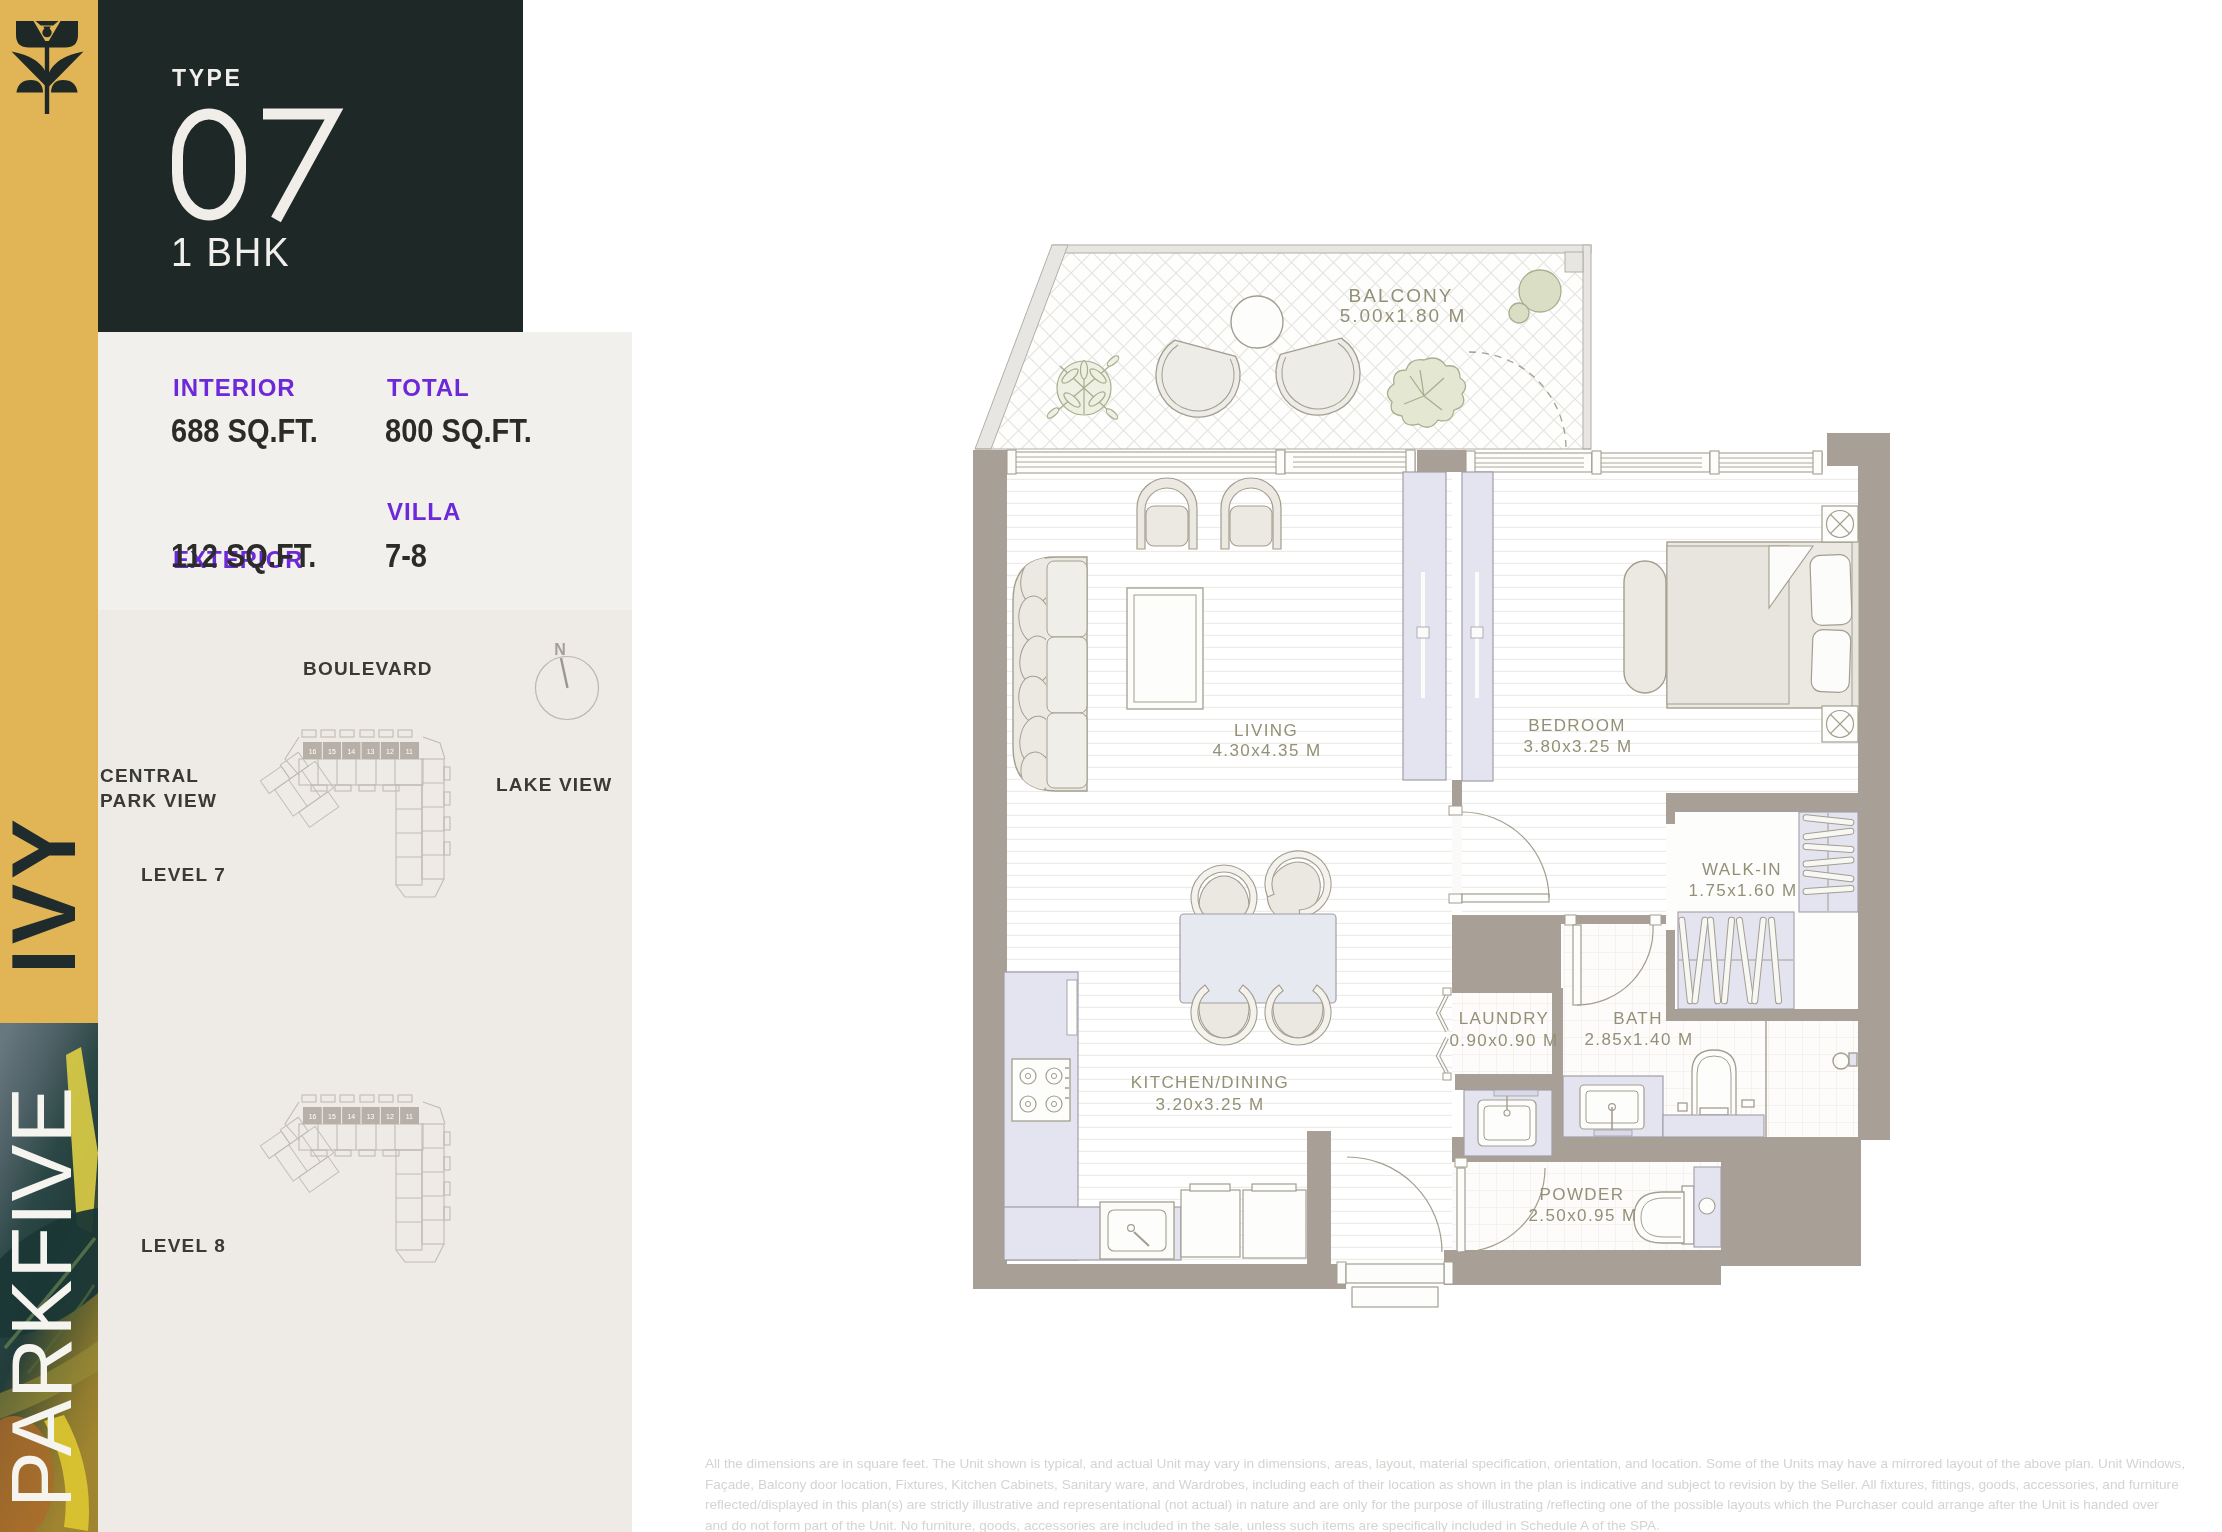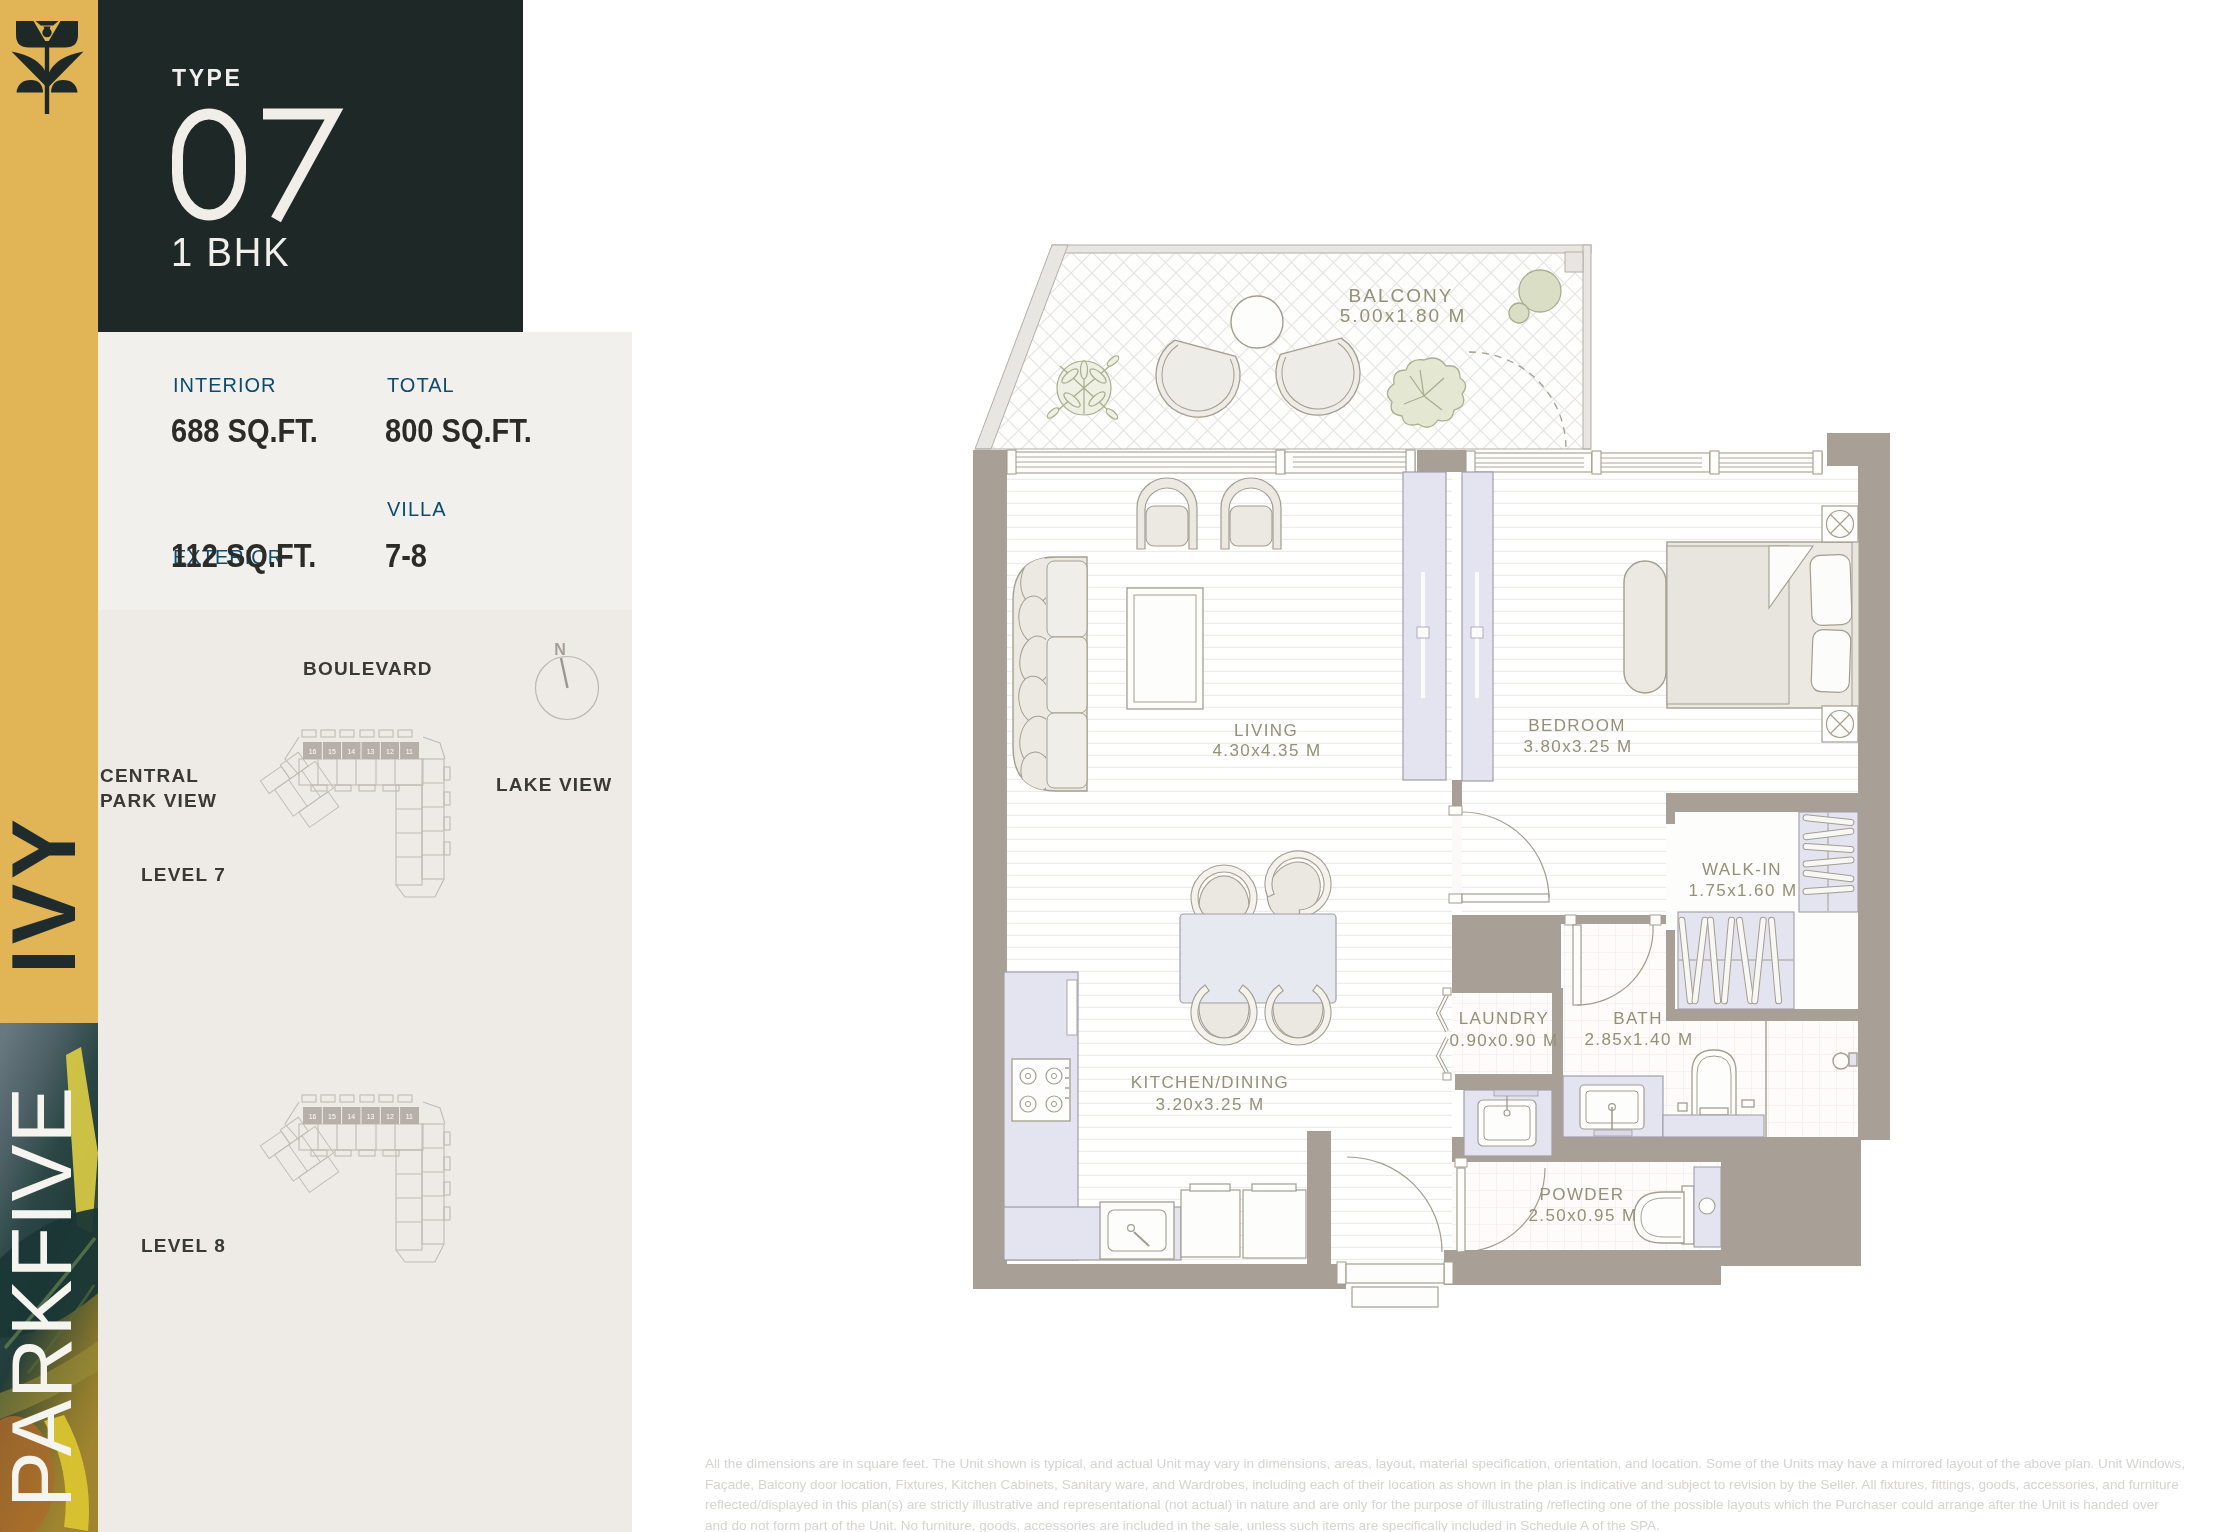--- a/index.html
+++ b/index.html
@@ -1,19 +1,19 @@
 <!DOCTYPE html>
 <html><head>
 <meta charset="utf-8">
 <style>
   html,body{margin:0;padding:0;}
   body{width:2222px;height:1532px;background:#ffffff;font-family:"Liberation Sans",sans-serif;overflow:hidden;}
   #page{position:relative;width:2222px;height:1532px;background:#ffffff;}
   .abs{position:absolute;}
-  .lbl{font-weight:normal;font-size:20px;letter-spacing:1px;color:#0c4a6e;}
+  .lbl{font-weight:bold;font-size:24px;letter-spacing:1px;color:#6d28d9;}
   .val{font-weight:bold;font-size:33px;letter-spacing:0px;color:#2b2b28;transform:scaleX(.88);transform-origin:left top;white-space:nowrap;}
   .p3t{font-weight:bold;font-size:19px;letter-spacing:1.2px;color:#3a3a35;line-height:25px;}
 </style>
 </head>
 <body>
 <div id="page">
 
   <div class="abs" style="left:0;top:0;width:98px;height:1023px;background:#e1b455;"></div>
 
   <svg class="abs" style="left:0;top:0;" width="98" height="130" viewBox="0 0 98 130">

